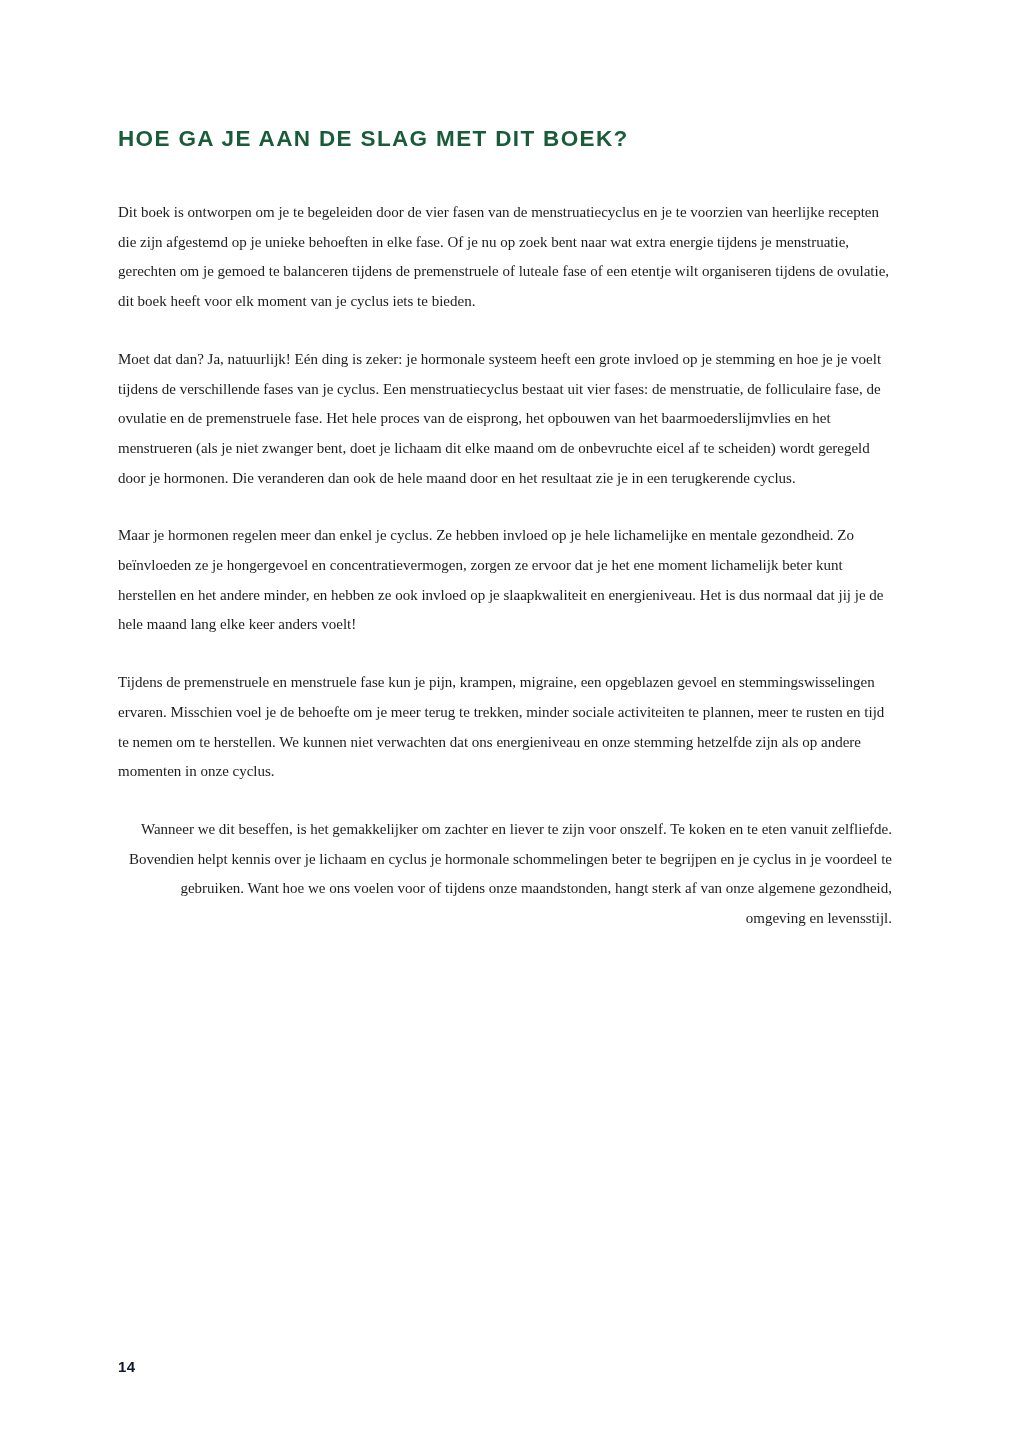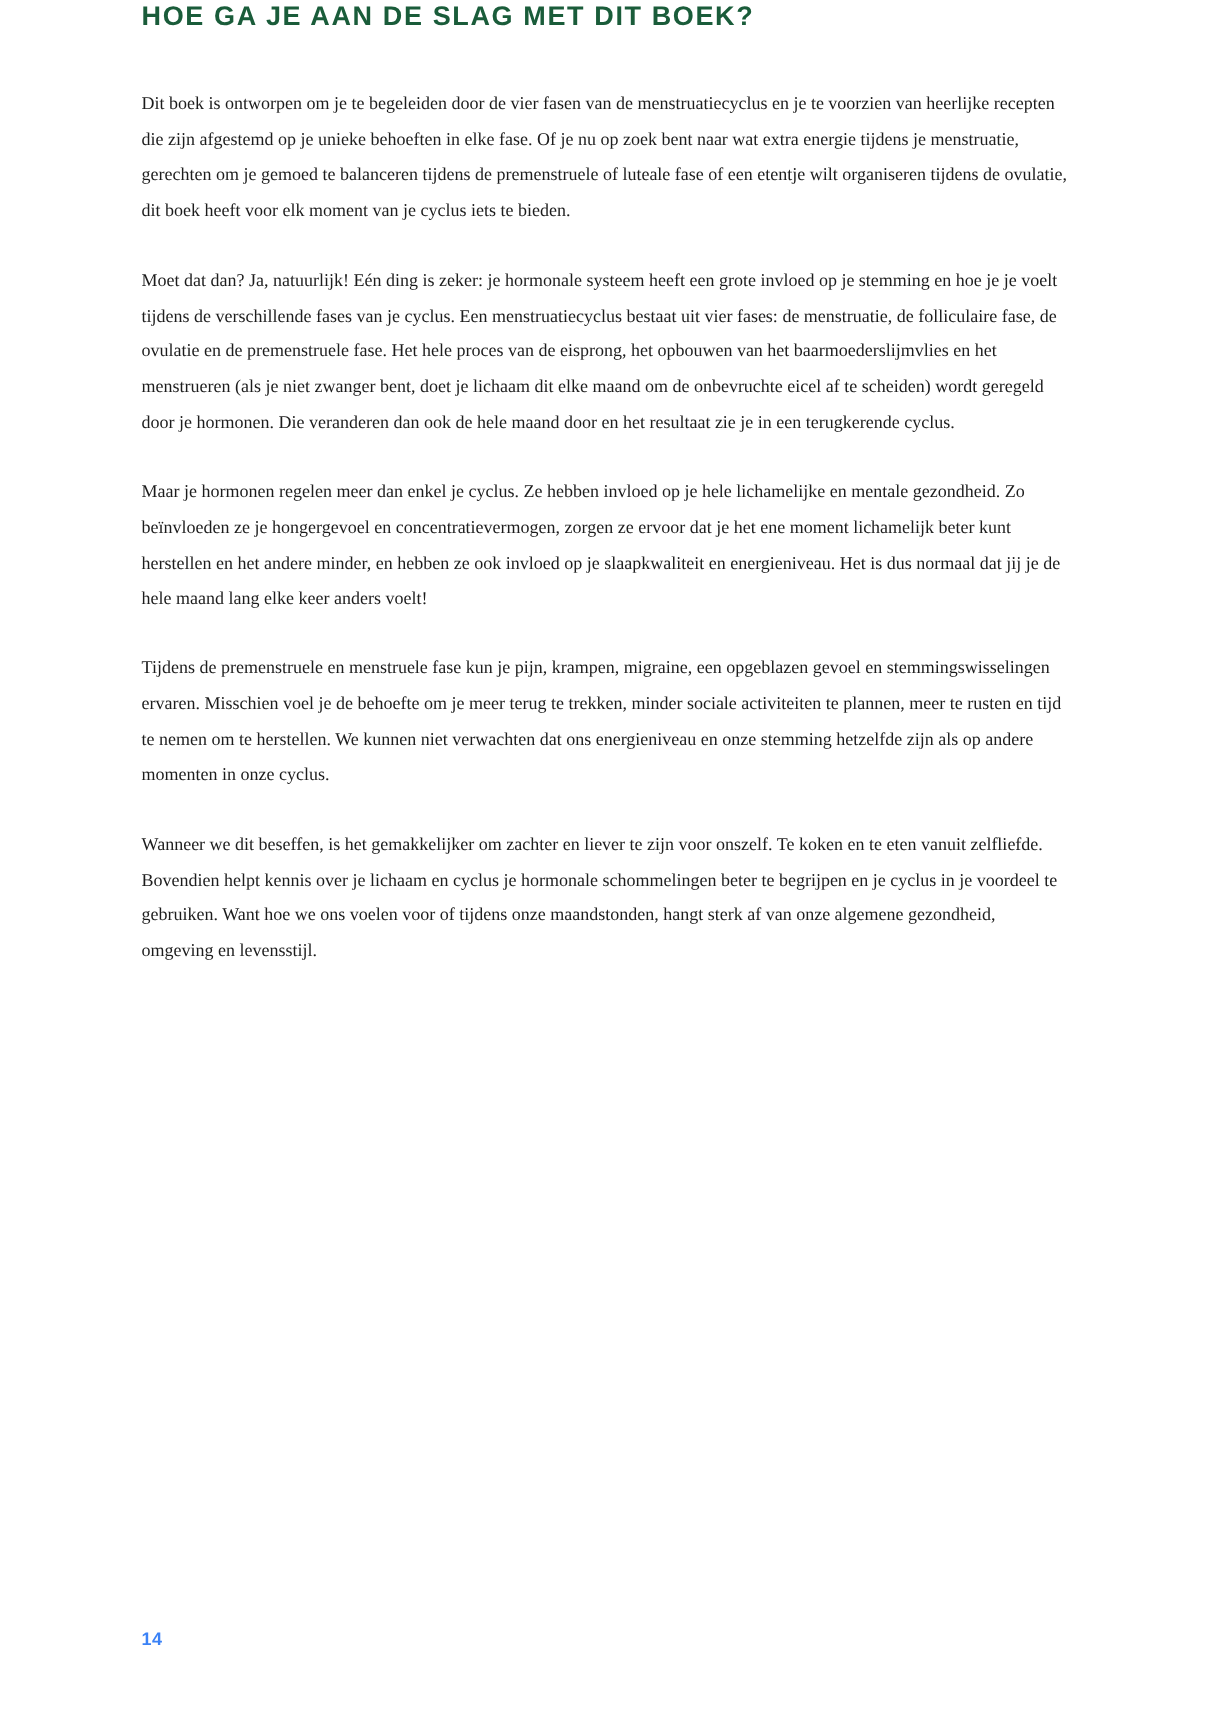--- a/index.html
+++ b/index.html
@@ -25,20 +25,21 @@
     width: 774px;
   }
 
   .chapter-heading {
     font-family: "Liberation Sans", sans-serif;
     font-weight: bold;
     font-size: 22.5px;
     letter-spacing: 1.35px;
     color: #1a5c3a;
     margin: 0;
+    padding-top: 125px;
     line-height: 1.2;
     white-space: nowrap;
   }
 
   .body-copy {
     margin-top: 46px;
   }
 
   .body-copy p {
     font-family: "Liberation Serif", "DejaVu Serif", serif;
@@ -46,31 +47,32 @@
     line-height: 29.7px;
     color: #1c1c1c;
     margin: 0 0 28px 0;
     text-align: left;
     hyphens: manual;
     -webkit-hyphens: manual;
   }
 
   .body-copy p:last-child {
     margin-bottom: 0;
+    text-align: right;
   }
 
   .page-number {
     position: absolute;
     left: 118px;
     top: 1358px;
     font-family: "Liberation Sans", sans-serif;
     font-weight: bold;
     font-size: 15px;
     letter-spacing: 0.4px;
-    color: #3b82f6;
+    color: #0f172a;
   }
 </style>
 </head>
 <body>
 
 <div class="page">
 
   <div class="content">
 
     <h1 class="chapter-heading">HOE GA JE AAN DE SLAG MET DIT BOEK?</h1>

